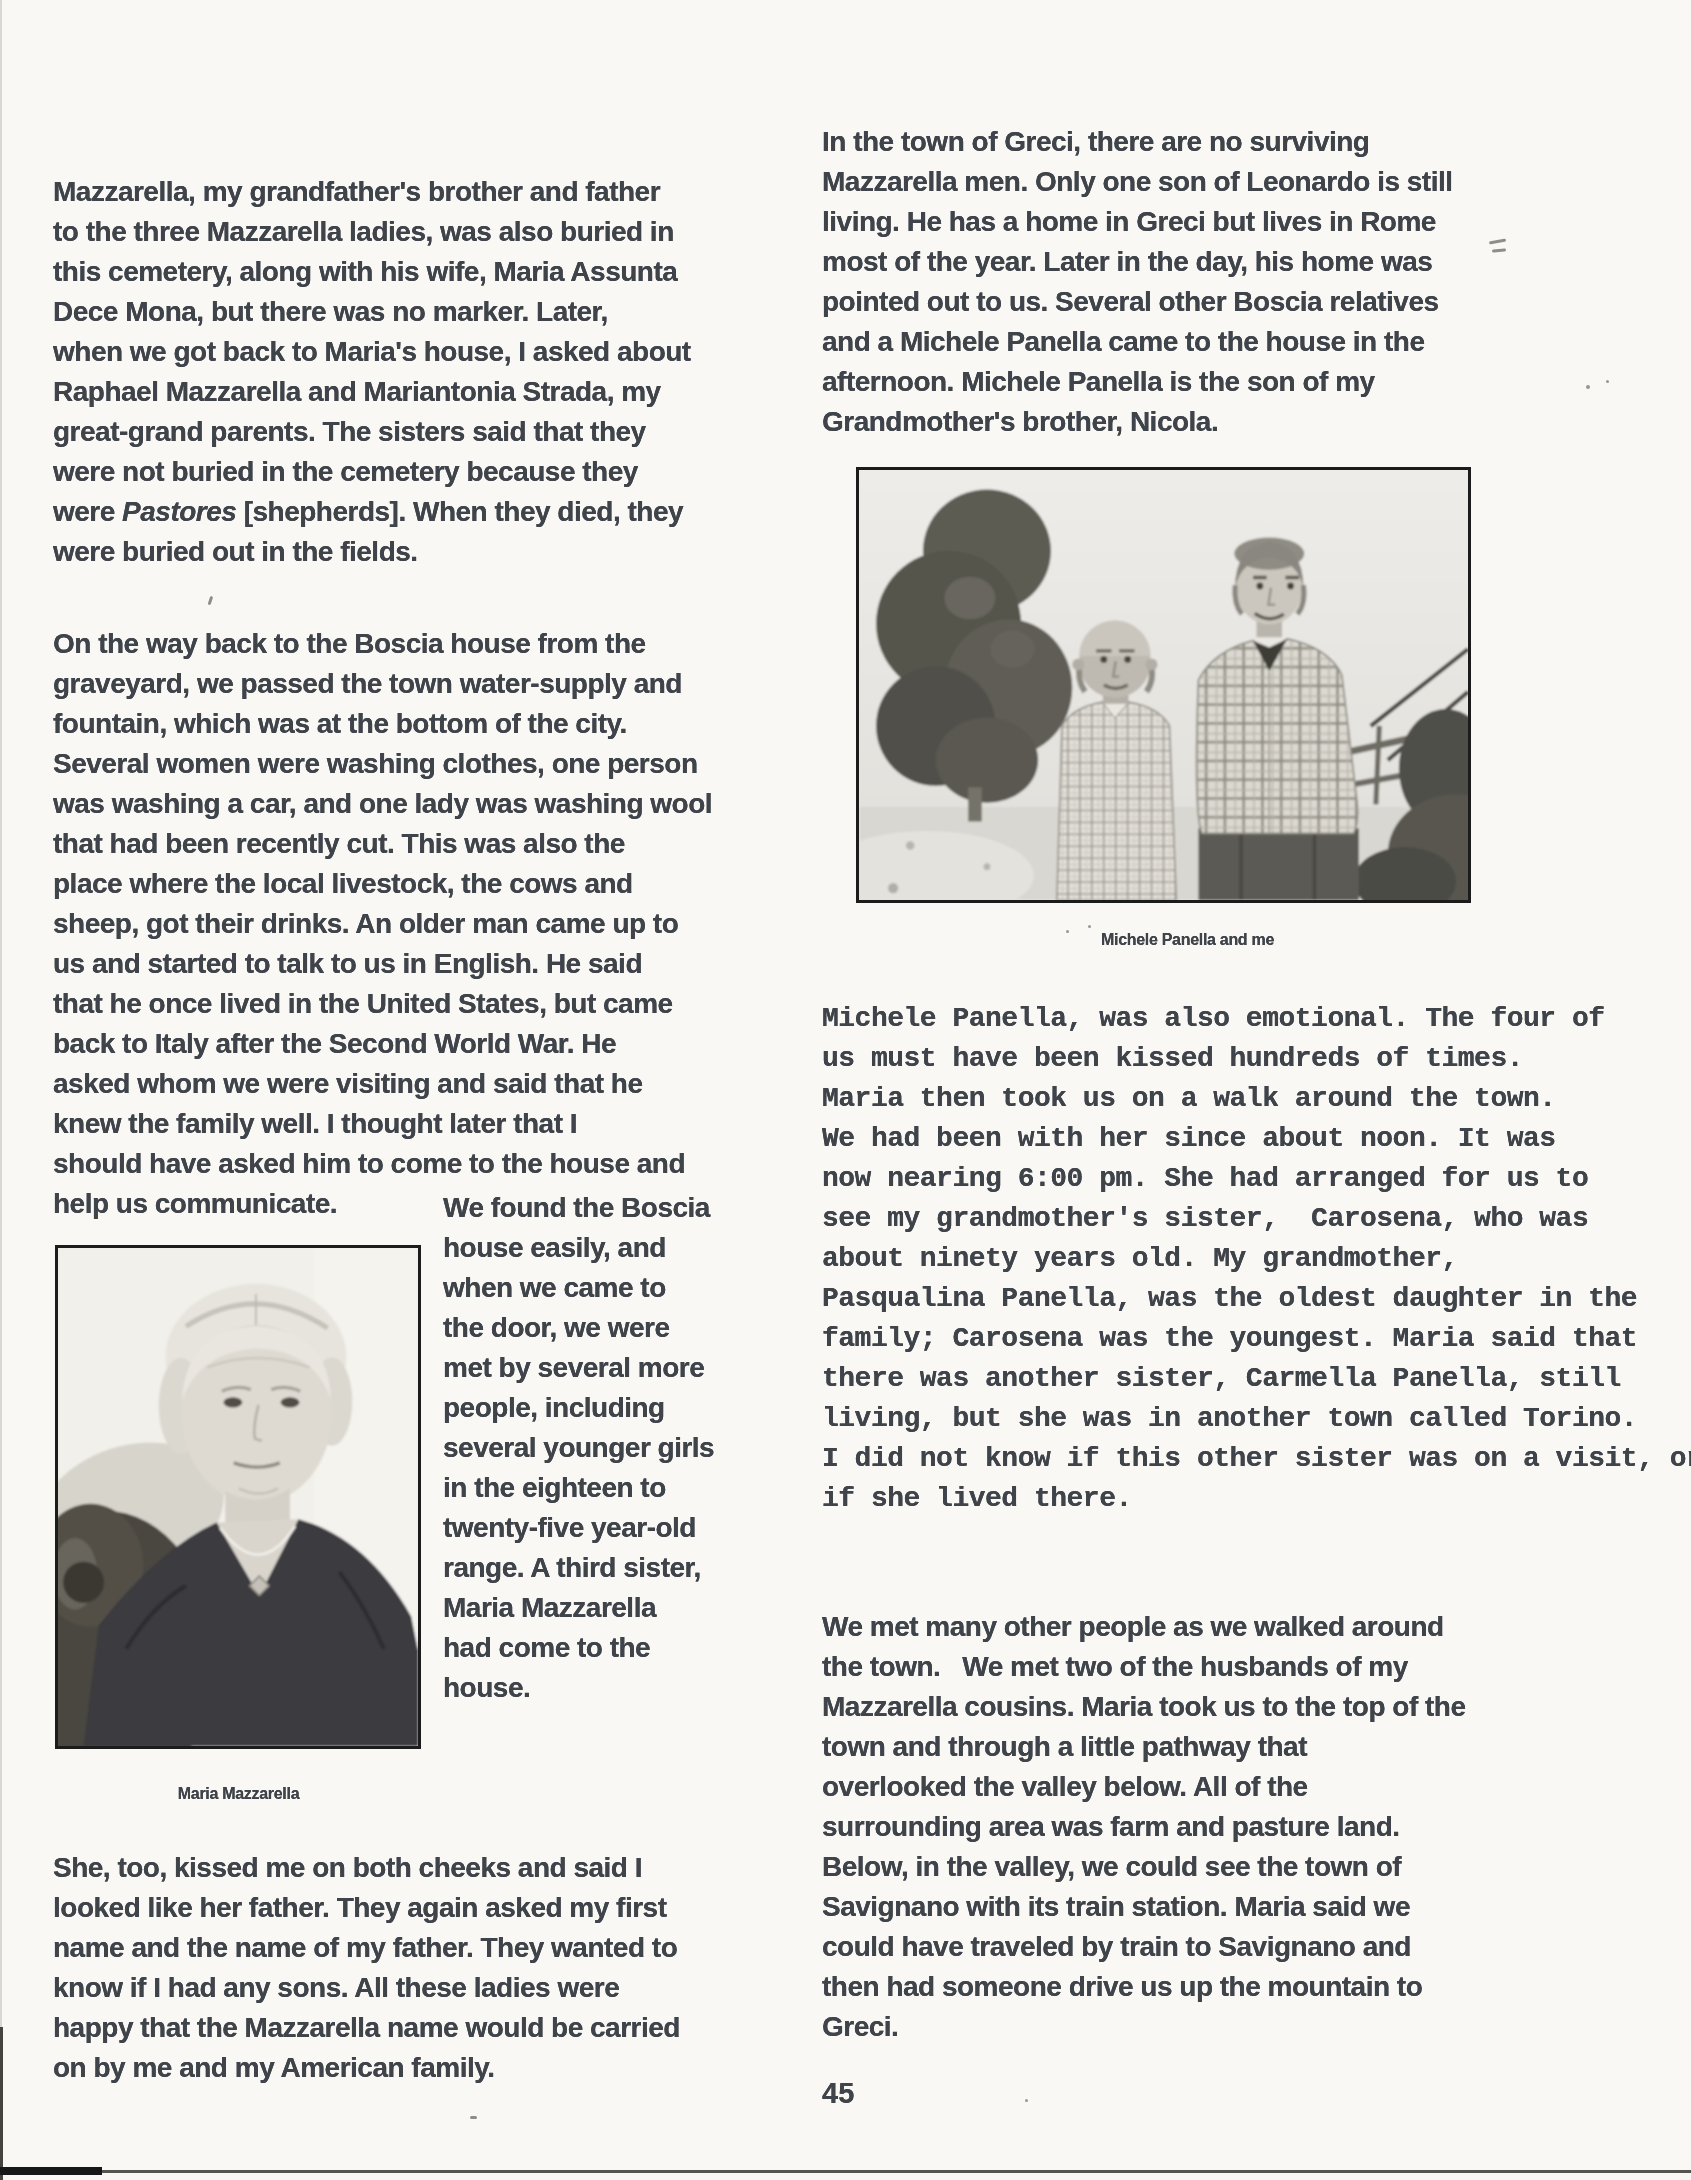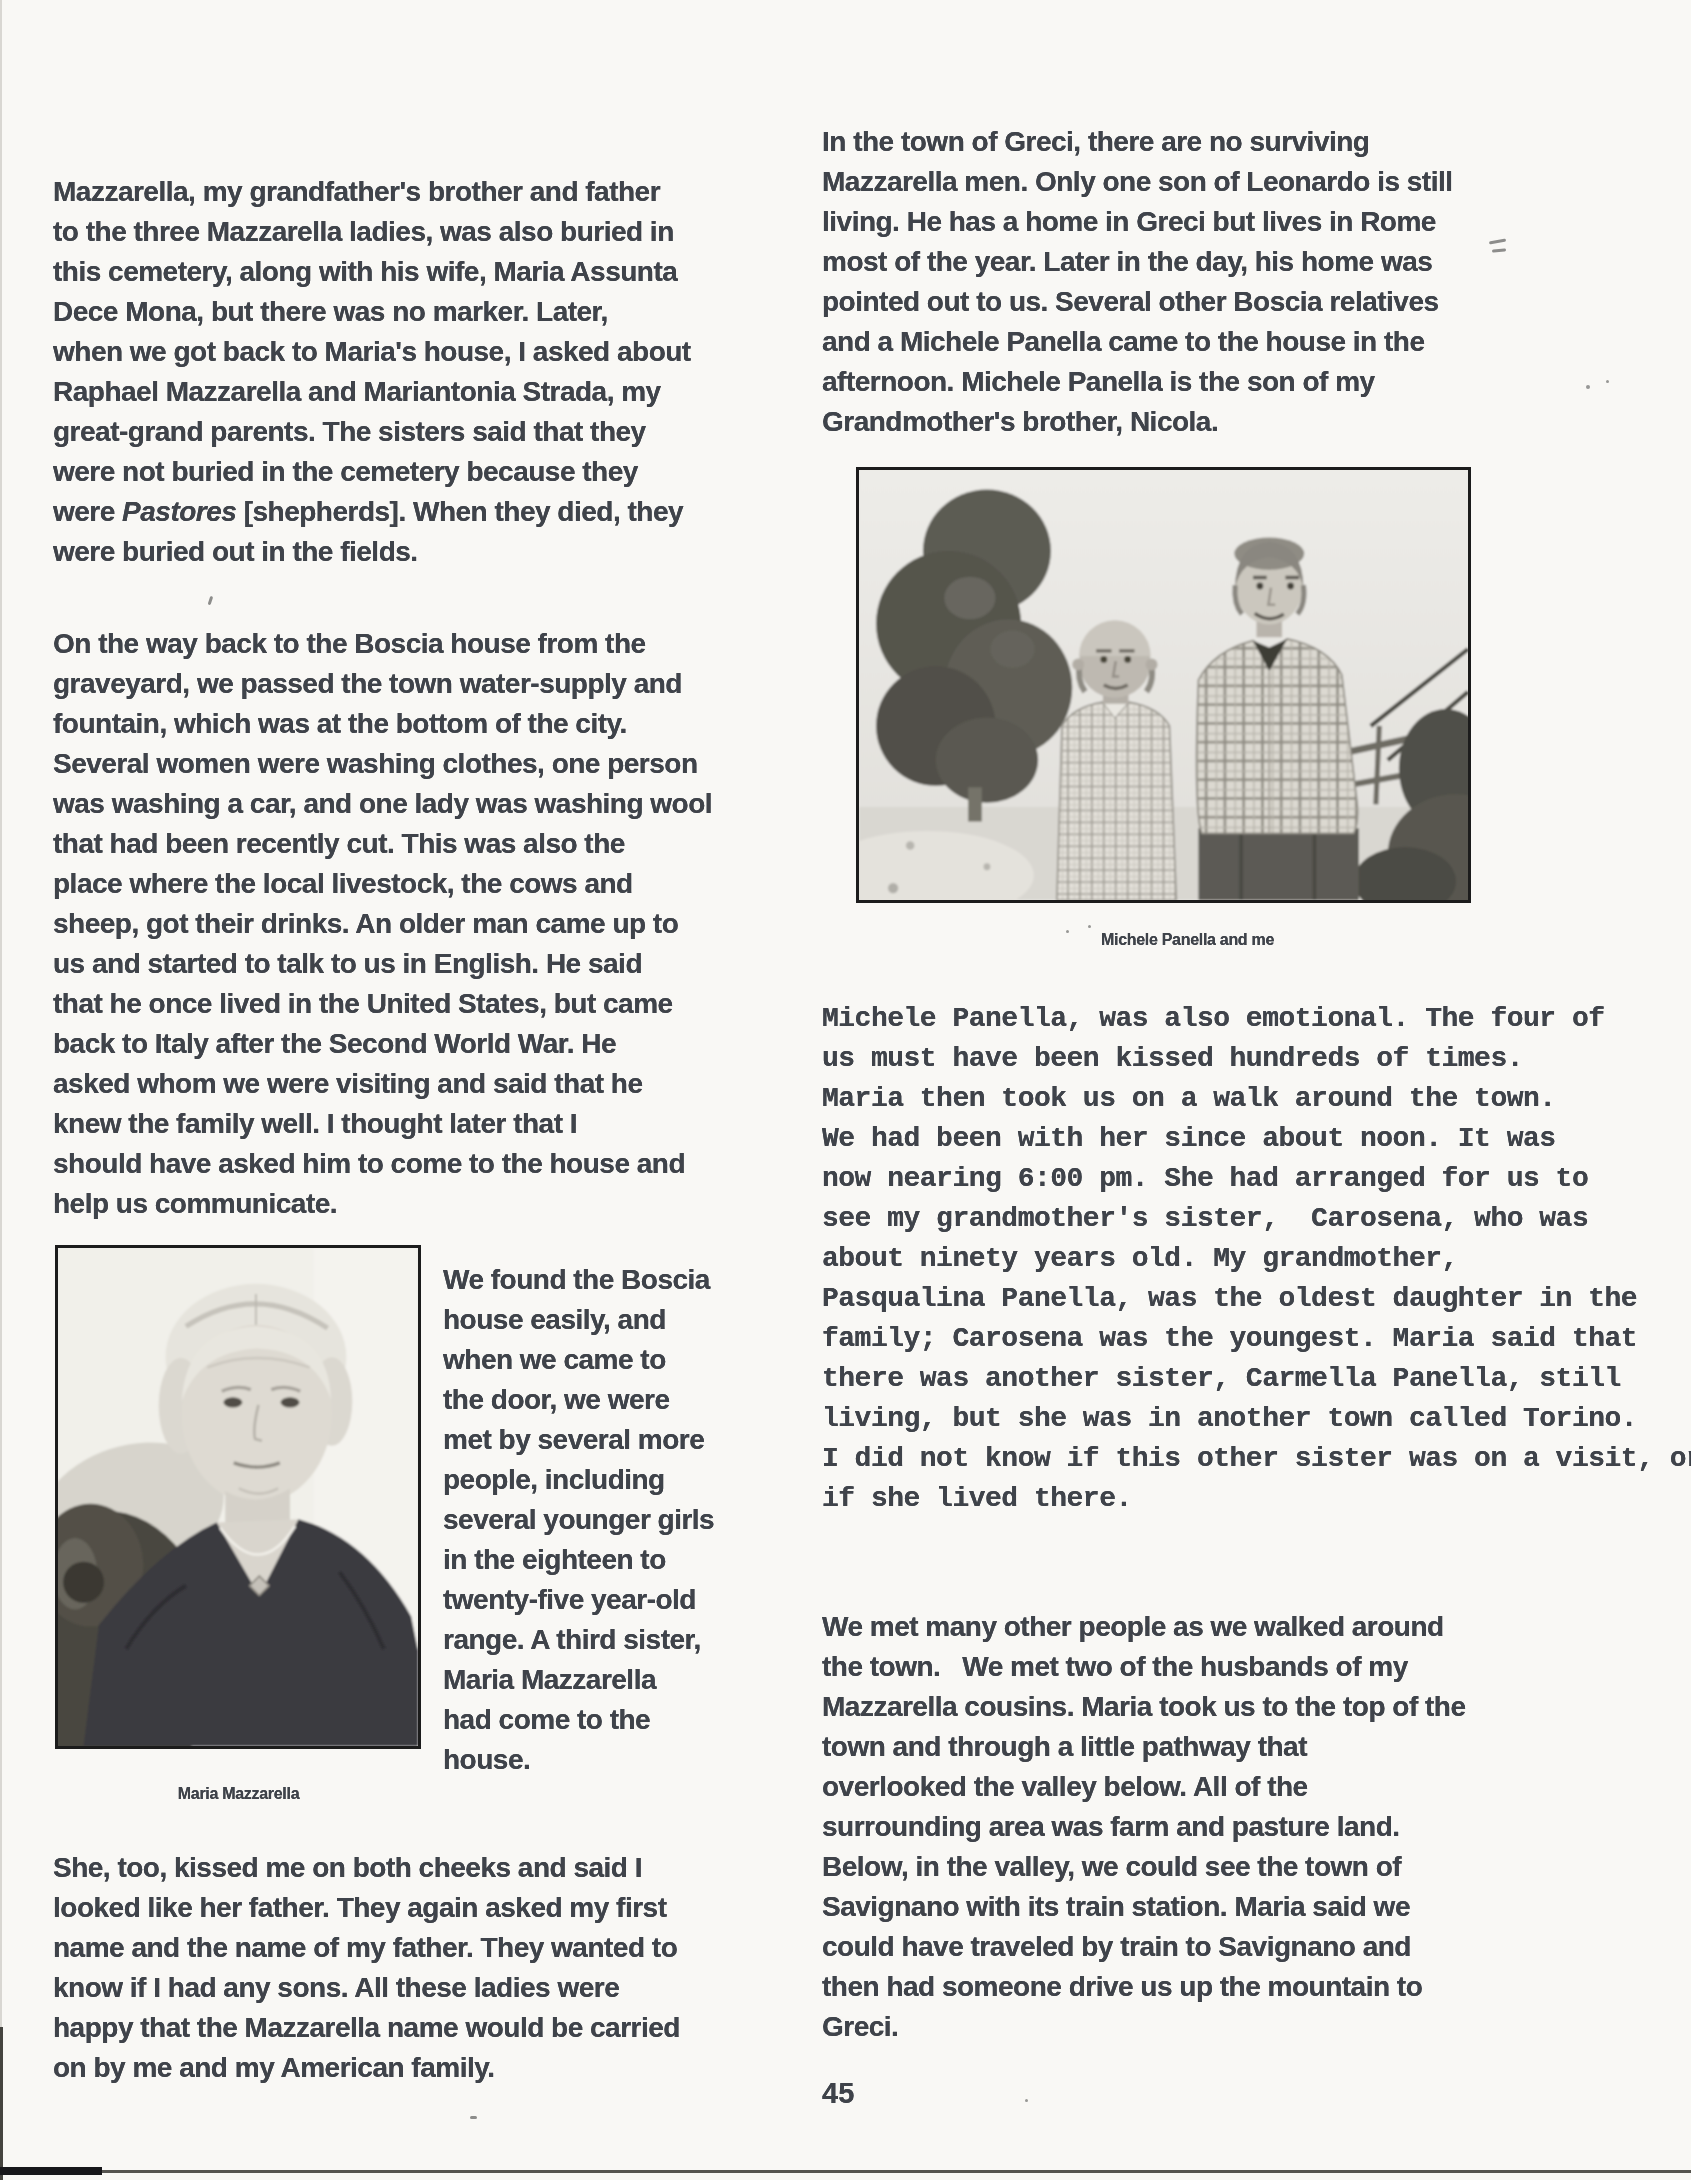--- a/index.html
+++ b/index.html
@@ -122,21 +122,21 @@
 
           <path d="M186,322 L282,318 L236,408 Z" fill="#d9d5cd"></path>
           <path d="M190,328 Q236,392 278,326" stroke="#f1efe9" stroke-width="3" fill="none"></path>
           <rect x="228" y="388" width="16" height="16" transform="rotate(45 236 396)" fill="#c5c1b9" stroke="#8f8b83" stroke-width="2"></rect>
         </g>
       </g>
     </svg>
   </figure>
   <div class="caption" style="left:59px;top:1779px;width:359px;">Maria Mazzarella</div>
 
-  <p class="para" style="left:443px;top:1260px;">We found the Boscia
+  <p class="para" style="left:443px;top:1188px;">We found the Boscia
 house easily, and
 when we came to
 the door, we were
 met by several more
 people, including
 several younger girls
 in the eighteen to
 twenty-five year-old
 range. A third sister,
 Maria Mazzarella

